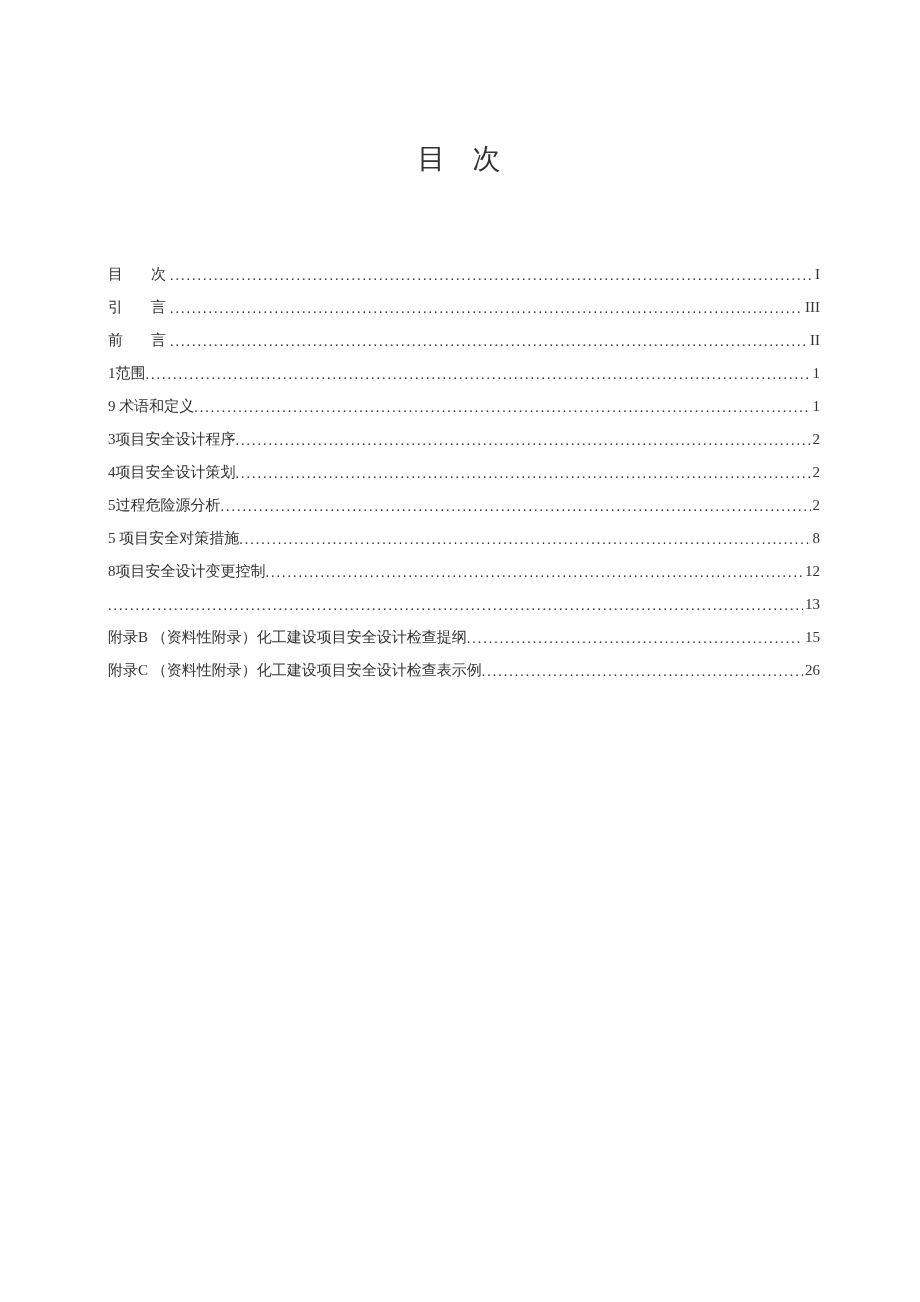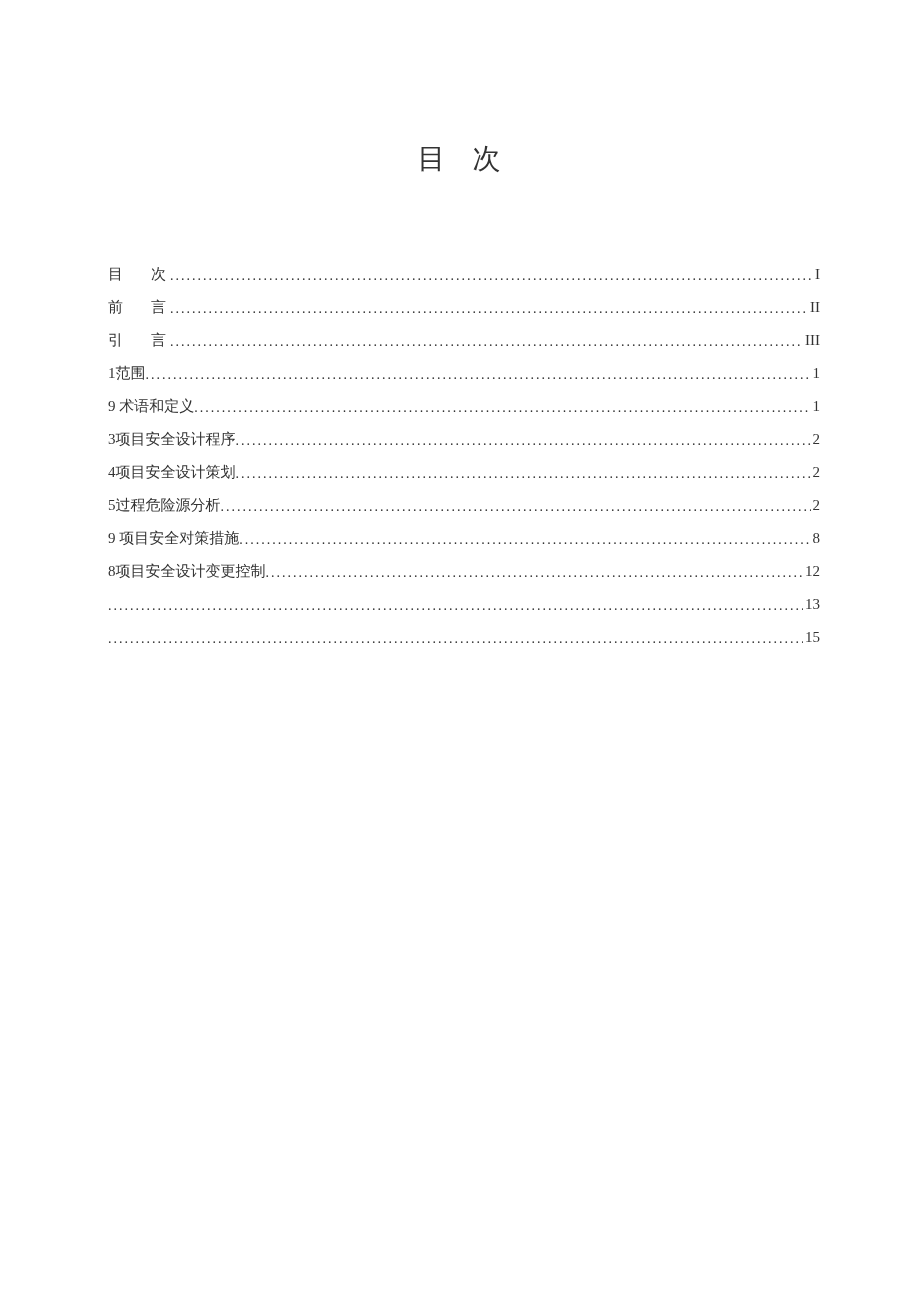--- a/index.html
+++ b/index.html
@@ -56,28 +56,28 @@
 
 <h1 class="title">目 次</h1>
 
 <div class="toc" id="toc-container">
     <div class="toc-row">
       <span class="toc-label">目<span style="display: inline-block; width: 28px;"></span><span>次</span><span style="display: inline-block; width: 4px;"></span></span>
       <span class="toc-dots"></span>
       <span class="toc-page">I</span>
     </div>
     <div class="toc-row">
+      <span class="toc-label">引<span style="display: inline-block; width: 28px;"></span><span>言</span><span style="display: inline-block; width: 4px;"></span></span>
+      <span class="toc-dots"></span>
+      <span class="toc-page">III</span>
+    </div>
+    <div class="toc-row">
       <span class="toc-label">前<span style="display: inline-block; width: 28px;"></span><span>言</span><span style="display: inline-block; width: 4px;"></span></span>
       <span class="toc-dots"></span>
       <span class="toc-page">II</span>
-    </div>
-    <div class="toc-row">
-      <span class="toc-label">引<span style="display: inline-block; width: 28px;"></span><span>言</span><span style="display: inline-block; width: 4px;"></span></span>
-      <span class="toc-dots"></span>
-      <span class="toc-page">III</span>
     </div>
     <div class="toc-row">
       <span class="toc-label">1范围</span>
       <span class="toc-dots"></span>
       <span class="toc-page">1</span>
     </div>
     <div class="toc-row">
       <span class="toc-label">9 术语和定义</span>
       <span class="toc-dots"></span>
       <span class="toc-page">1</span>
@@ -91,30 +91,36 @@
       <span class="toc-label">4项目安全设计策划</span>
       <span class="toc-dots"></span>
       <span class="toc-page">2</span>
     </div>
     <div class="toc-row">
       <span class="toc-label">5过程危险源分析</span>
       <span class="toc-dots"></span>
       <span class="toc-page">2</span>
     </div>
     <div class="toc-row">
-      <span class="toc-label">9 项目安全对策措施</span>
+      <span class="toc-label">5 项目安全对策措施</span>
       <span class="toc-dots"></span>
       <span class="toc-page">8</span>
     </div>
     <div class="toc-row">
       <span class="toc-label">8项目安全设计变更控制</span>
       <span class="toc-dots"></span>
       <span class="toc-page">12</span>
     </div>
     <div class="toc-row">
       <span class="toc-dots"></span>
       <span class="toc-page">13</span>
     </div>
     <div class="toc-row">
+      <span class="toc-label">附录B （资料性附录）化工建设项目安全设计检查提纲</span>
       <span class="toc-dots"></span>
       <span class="toc-page">15</span>
+    </div>
+    <div class="toc-row">
+      <span class="toc-label">附录C （资料性附录）化工建设项目安全设计检查表示例</span>
+      <span class="toc-dots"></span>
+      <span class="toc-page">26</span>
     </div>
   </div>
 
 </body></html>

